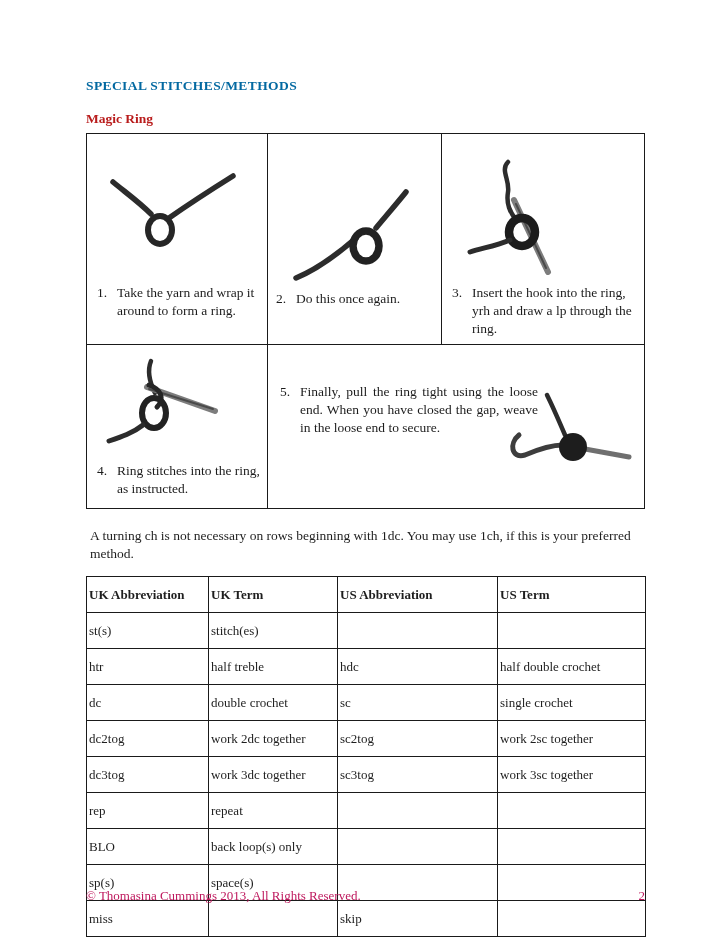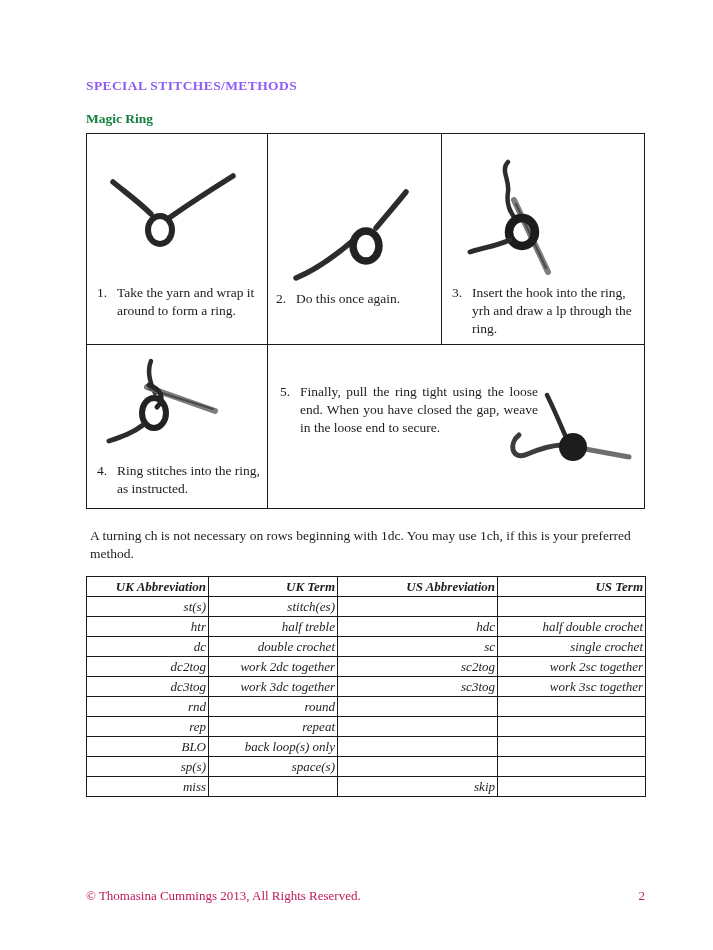--- a/index.html
+++ b/index.html
@@ -3,21 +3,21 @@
 <meta charset="utf-8">
 <style>
   html,body { margin:0; padding:0; background:#ffffff; }
   .page {
     position:relative; width:713px; height:950px; background:#ffffff; overflow:hidden;
     font-family:"Liberation Serif","DejaVu Serif",serif; color:#1e1e1e;
   }
   .content { position:absolute; left:86px; top:0; width:559px; }
 
   .doc-title { margin:78px 0 0 0; font-size:13.5px; font-weight:bold; letter-spacing:0.4px; color:#2E5F6D; }
-  .doc-sub   { margin:17px 0 6px 0; font-size:13.5px; font-weight:bold; color:#15803d; }
+  .doc-sub   { margin:17px 0 6px 0; font-size:13.5px; font-weight:bold; color:#b91c1c; }
 
   
   .mr-table { width:557px; border:1px solid #1a1a1a; }
   .mr-row  { display:flex; }
   .mr-row1 { height:210px; border-bottom:1px solid #1a1a1a; }
   .mr-row2 { height:163px; }
   .mr-cell { position:relative; box-sizing:border-box; }
   .c1 { width:181px; border-right:1px solid #1a1a1a; }
   .c2 { width:174px; border-right:1px solid #1a1a1a; }
   .c3 { flex:1; }
@@ -39,38 +39,38 @@
   .c3 .photo { left:22px; top:20px; }
   .c4 .photo { left:8px;  top:8px; }
   .c5 .photo { left:237px; top:42px; }
 
   .para { font-size:13.5px; line-height:18px; margin:4px; width:557px; }
   .p1 { margin-top:18px; }
   .p2 { margin-top:26px; }
 
   table.abbr { border-collapse:collapse; width:559px; margin-top:13px; font-size:13px; table-layout:fixed; }
   .abbr th, .abbr td {
-    border:1px solid #1a1a1a; text-align:right; padding:1px 2px;
-    height:17px; line-height:16px; overflow:hidden; white-space:nowrap;font-style:italic;
+    border:1px solid #1a1a1a; text-align:left; padding:9px 2px;
+    height:17px; line-height:16px; overflow:hidden; white-space:nowrap;
   }
   .abbr th { font-weight:bold; }
   .abbr col.w1 { width:122px; } .abbr col.w2 { width:129px; }
   .abbr col.w3 { width:160px; } .abbr col.w4 { width:148px; }
 
   .footer { position:absolute; left:86px; top:888px; width:559px; display:flex; justify-content:space-between; font-size:13px; color:#be185d; }
 
   svg path, svg line, svg ellipse { fill:none; stroke-linecap:round; }
 </style>
 </head>
 <body>
 
 <div class="page">
   <div class="content">
 
-    <h1 class="doc-title" style="color: #8b5cf6;">SPECIAL STITCHES/METHODS</h1>
+    <h1 class="doc-title" style="color: #0369a1;">SPECIAL STITCHES/METHODS</h1>
     <h2 class="doc-sub">Magic Ring</h2>
 
     <div class="mr-table">
       <div class="mr-row mr-row1">
 
         <div class="mr-cell c1">
           <svg class="photo" width="150" height="112" viewBox="0 0 150 112">
             <path d="M12 16 C24 26 38 36 50 48" stroke="#2c2c2c" stroke-width="5.5"></path>
             <path d="M68 52 C88 38 116 20 132 10" stroke="#2c2c2c" stroke-width="5.5"></path>
             <ellipse cx="59" cy="64" rx="12" ry="14" stroke="#262626" stroke-width="6"></ellipse>
@@ -183,26 +183,20 @@
             <td>sc2tog</td>
             <td>work 2sc together</td>
           </tr>
           <tr>
             <td>dc3tog</td>
             <td>work 3dc together</td>
             <td>sc3tog</td>
             <td>work 3sc together</td>
           </tr>
           <tr>
-            <td>rnd</td>
-            <td>round</td>
-            <td></td>
-            <td></td>
-          </tr>
-          <tr>
             <td>rep</td>
             <td>repeat</td>
             <td></td>
             <td></td>
           </tr>
           <tr>
             <td>BLO</td>
             <td>back loop(s) only</td>
             <td></td>
             <td></td>

